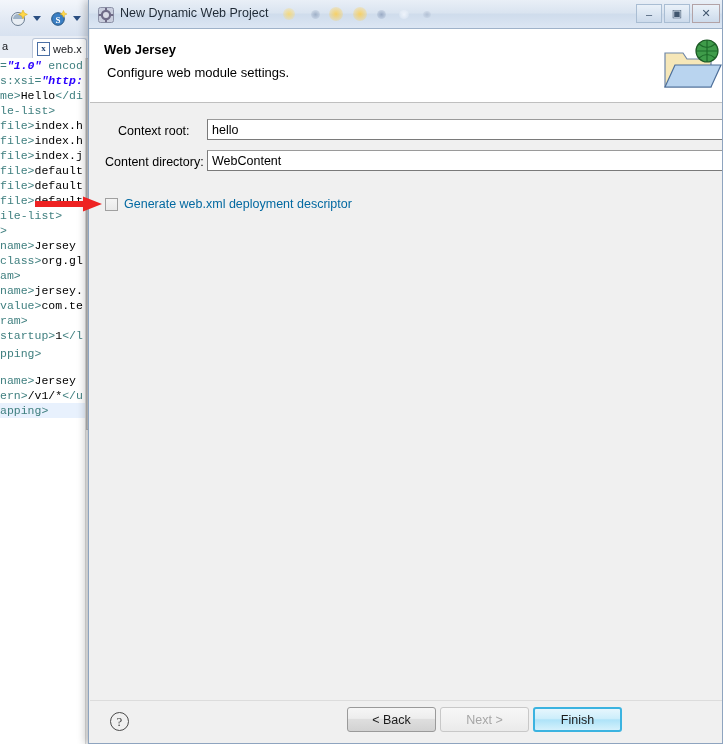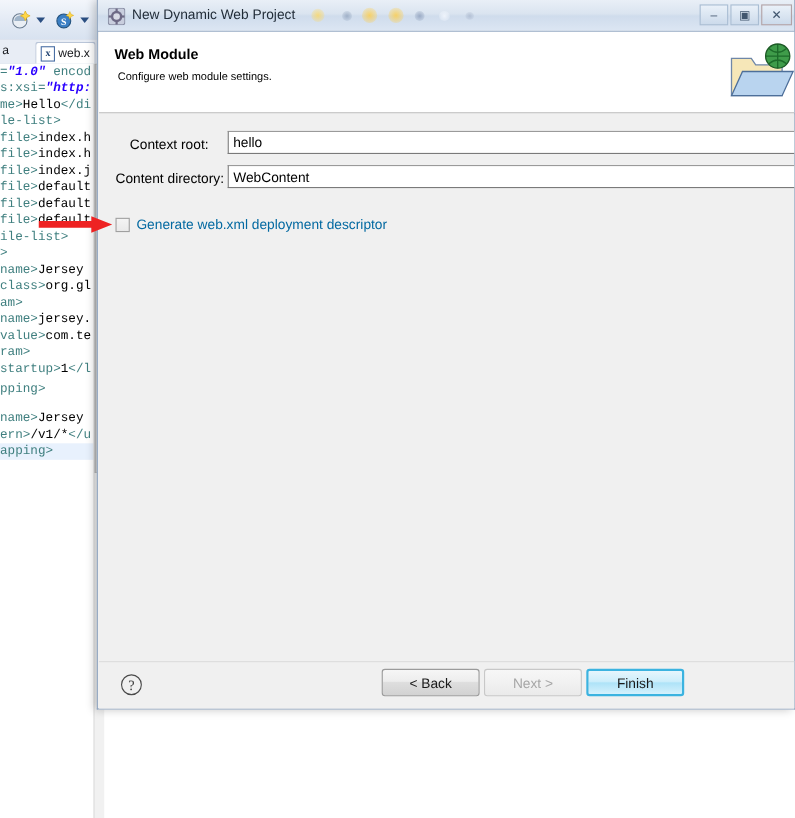--- a/index.html
+++ b/index.html
@@ -135,21 +135,21 @@
     background: #cdcdcd;
     border: 1px solid #b8b8b8;
     box-sizing: border-box;
   }
 
   
   #dialog {
     position: absolute;
     left: 88px; top: 0;
     width: 635px;
-    height: 645px;
+    height: 744px;
     background: #f0f0f0;
     border: 1px solid #8ea4bf;
     border-top: none;
     box-sizing: border-box;
     box-shadow: -3px 0 8px rgba(0,0,0,0.22);
     overflow: hidden;
   }
   #titlebar {
     position: absolute;
     left: 0; top: 0;
@@ -205,21 +205,21 @@
   #dlg-header-title {
     position: absolute;
     left: 14px; top: 13px;
     font-size: 13px;
     font-weight: bold;
     color: #000;
   }
   #dlg-header-desc {
     position: absolute;
     left: 17px; top: 36px;
-    font-size: 10px;
+    font-size: 13px;
     color: #000;
   }
   #dlg-header-icon {
     position: absolute;
     right: 0px; top: 8px;
     width: 62px; height: 58px;
   }
 
   #dlg-body {
     position: absolute;
@@ -418,21 +418,21 @@
     </div>
     <div class="win-btn" id="btn-max">
       <span>▣</span>
     </div>
     <div class="win-btn" id="btn-close">
       <span>✕</span>
     </div>
   </div>
 
   <div id="dlg-header">
-    <div id="dlg-header-title">Web Module</div>
+    <div id="dlg-header-title">Web Jersey</div>
     <div id="dlg-header-desc">Configure web module settings.</div>
     <div id="dlg-header-icon">
       <svg width="62" height="58" viewBox="0 0 62 58">
         <path d="M4 16 L4 50 L50 50 L50 22 L26 22 L22 16 Z" fill="#f6e7b8" stroke="#6f87a8" stroke-width="1.2"></path>
         <path d="M4 50 L14 28 L60 28 L50 50 Z" fill="#b9d4ef" stroke="#4d6f9a" stroke-width="1.2"></path>
         <circle cx="46" cy="14" r="11" fill="#3f9c4a"></circle>
         <path d="M35 14 h22 M46 3 v22 M38 7 q8 7 16 0 M38 21 q8 -7 16 0" stroke="#1d6b2a" stroke-width="1.2" fill="none"></path>
         <circle cx="46" cy="14" r="11" fill="none" stroke="#1d5a26" stroke-width="1.2"></circle>
       </svg>
     </div>

